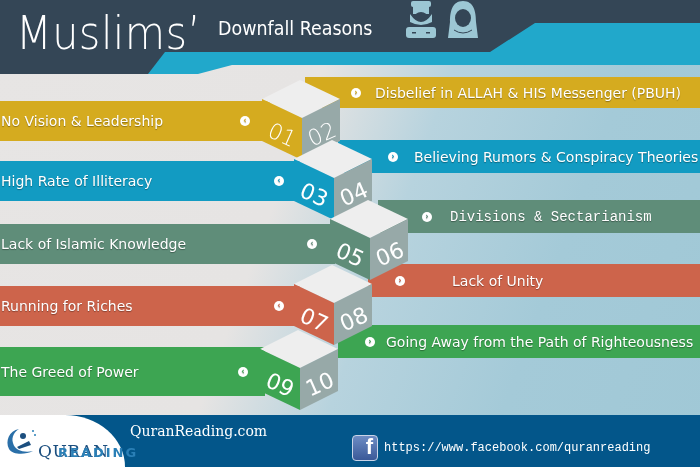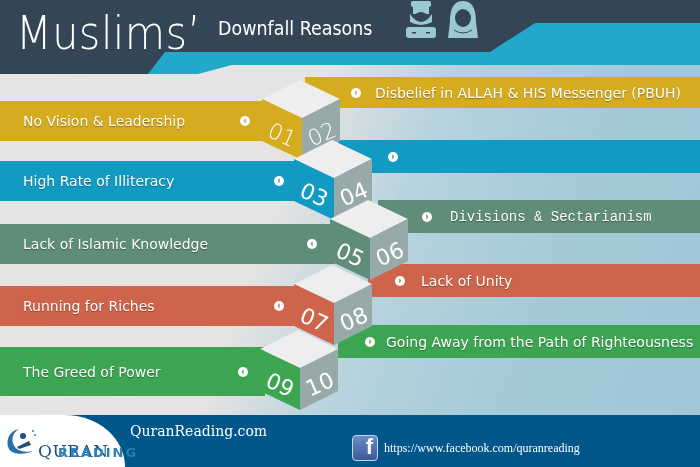--- a/index.html
+++ b/index.html
@@ -5,34 +5,34 @@
   * { margin:0; padding:0; box-sizing:border-box; }
   body { width:700px; height:467px; overflow:hidden; font-family:"DejaVu Sans", sans-serif; background:#e6e4e3; }
   .stage { position:relative; width:700px; height:467px; overflow:hidden;
     background: linear-gradient(110deg, #e7e5e4 0%, #e6e4e3 40%, #b7d3de 55%, #a4cad8 75%, #a0c8d6 100%); }
   .header { position:absolute; left:0; top:0; width:700px; height:80px; }
   .header svg { position:absolute; left:0; top:0; }
   .title-main { position:absolute; left:16px; top:6px; color:#fff; font-size:46px; font-weight:300; letter-spacing:0.5px; font-family:"DejaVu Sans", sans-serif; transform:scaleX(0.9); transform-origin:left; }
   .title-sub { position:absolute; left:218px; top:17px; color:#fff; font-size:19px; font-family:"DejaVu Sans", sans-serif; transform:scaleX(0.92); transform-origin:left; }
   .icon-figure { position:absolute; top:10px; }
   .band { position:absolute; height:32px; display:flex; align-items:center; color:#fff; font-size:14px; text-shadow:0 1px 1px rgba(0,0,0,0.35); }
-  .band.left { left:0; padding-left:23px; }
+  .band.left { left:0; padding-left:1px; }
   .band.right { right:0; }
   .band .lbl { white-space:nowrap; }
   .chev { position:absolute; width:10px; height:10px; border-radius:50%; background:#fff; display:flex; align-items:center; justify-content:center; font-size:8px; font-weight:bold; line-height:1; }
   .cube { position:absolute; width:90px; height:100px; }
   .cube svg { position:absolute; left:0; top:0; overflow:visible; }
   .footer { position:absolute; left:0; top:415px; width:700px; height:52px; background:#03568a; }
   .footer .logo-area { position:absolute; left:0; top:0; width:125px; height:52px; background:#fff; border-top-right-radius:60px 52px; border-bottom-right-radius:0; }
   .logo-text { position:absolute; left:38px; top:26px; font-family:"DejaVu Serif", serif; color:#1c4f7f; font-size:17px; letter-spacing:0.5px; }
   .logo-sub { position:absolute; left:58px; top:30px; font-size:13px; color:#2a7fb6; letter-spacing:2px; font-weight:bold; }
   .site { position:absolute; left:130px; top:8px; color:#fff; font-family:"DejaVu Serif", serif; font-size:14px; }
   .phone { position:absolute; left:141px; top:27px; color:#fff; font-family:"Liberation Sans", sans-serif; font-size:15px; font-weight:bold; }
   .fb-icon { position:absolute; left:352px; top:20px; width:26px; height:26px; border-radius:4px; background:linear-gradient(#6d8cc4,#3b5998); border:1px solid #c9d4e8; color:#fff; font-weight:bold; font-family:"Liberation Sans", sans-serif; font-size:22px; display:flex; align-items:flex-end; justify-content:flex-end; padding-right:4px; overflow:hidden; }
-  .fb-url { position:absolute; left:384px; top:26px; color:#fff; font-family:Liberation Serif, serif; font-size:12px; }
+  .fb-url { position:absolute; left:384px; top:26px; color:#fff; font-family:Liberation Mono, monospace; font-size:12px; }
 </style>
 </head>
 <body>
 
 <div class="stage">
 
   <div class="header">
     <svg width="700" height="80">
       <polygon points="0,0 700,0 700,65 232,65 198,74 0,74" fill="#21a8cb"></polygon>
       <polygon points="0,0 700,0 700,23 183,23 135,52 0,52" fill="none"></polygon>
@@ -60,28 +60,29 @@
       <path d="M8 30 Q17 36 26 30" stroke="#344656" stroke-width="1" fill="none"></path>
     </svg>
   </div>
 
   <div class="band right" style="top:77px; left:305px; height:31px; background:#d5ab1f;">
     <span class="chev" style="left:46px; color:#d5ab1f;">›</span>
     <span class="lbl" style="margin-left:70px;">Disbelief in ALLAH &amp; HIS Messenger (PBUH)</span>
   </div>
   <div class="band right" style="top:140px; left:338px; height:33px; background:#129bc2;">
     <span class="chev" style="left:50px; color:#129bc2;">›</span>
+    <span class="lbl" style="margin-left:76px;">Believing Rumors &amp; Conspiracy Theories</span>
   </div>
   <div class="band right" style="top:200px; left:378px; height:33px; background:#5f8d79;">
     <span class="chev" style="left:44px; color:#5f8d79;">›</span>
     <span class="lbl" style="margin-left:72px;font-family:Liberation Mono, monospace;">Divisions &amp; Sectarianism</span>
   </div>
   <div class="band right" style="top:264px; left:368px; height:33px; background:#cd644b;">
     <span class="chev" style="left:27px; color:#cd644b;">›</span>
-    <span class="lbl" style="margin-left:53px;">Lack of Unity</span>
+    <span class="lbl" style="margin-left:84px;">Lack of Unity</span>
   </div>
   <div class="band right" style="top:325px; left:338px; height:33px; background:#3da552;">
     <span class="chev" style="left:27px; color:#3da552;">›</span>
     <span class="lbl" style="margin-left:48px;">Going Away from the Path of Righteousness</span>
   </div>
 
   <div class="band left" style="top:101px; width:270px; height:40px; background:#d5ab1f;">
     <span class="lbl">No Vision &amp; Leadership</span>
     <span class="chev" style="left:240px; color:#d5ab1f;">‹</span>
   </div>

